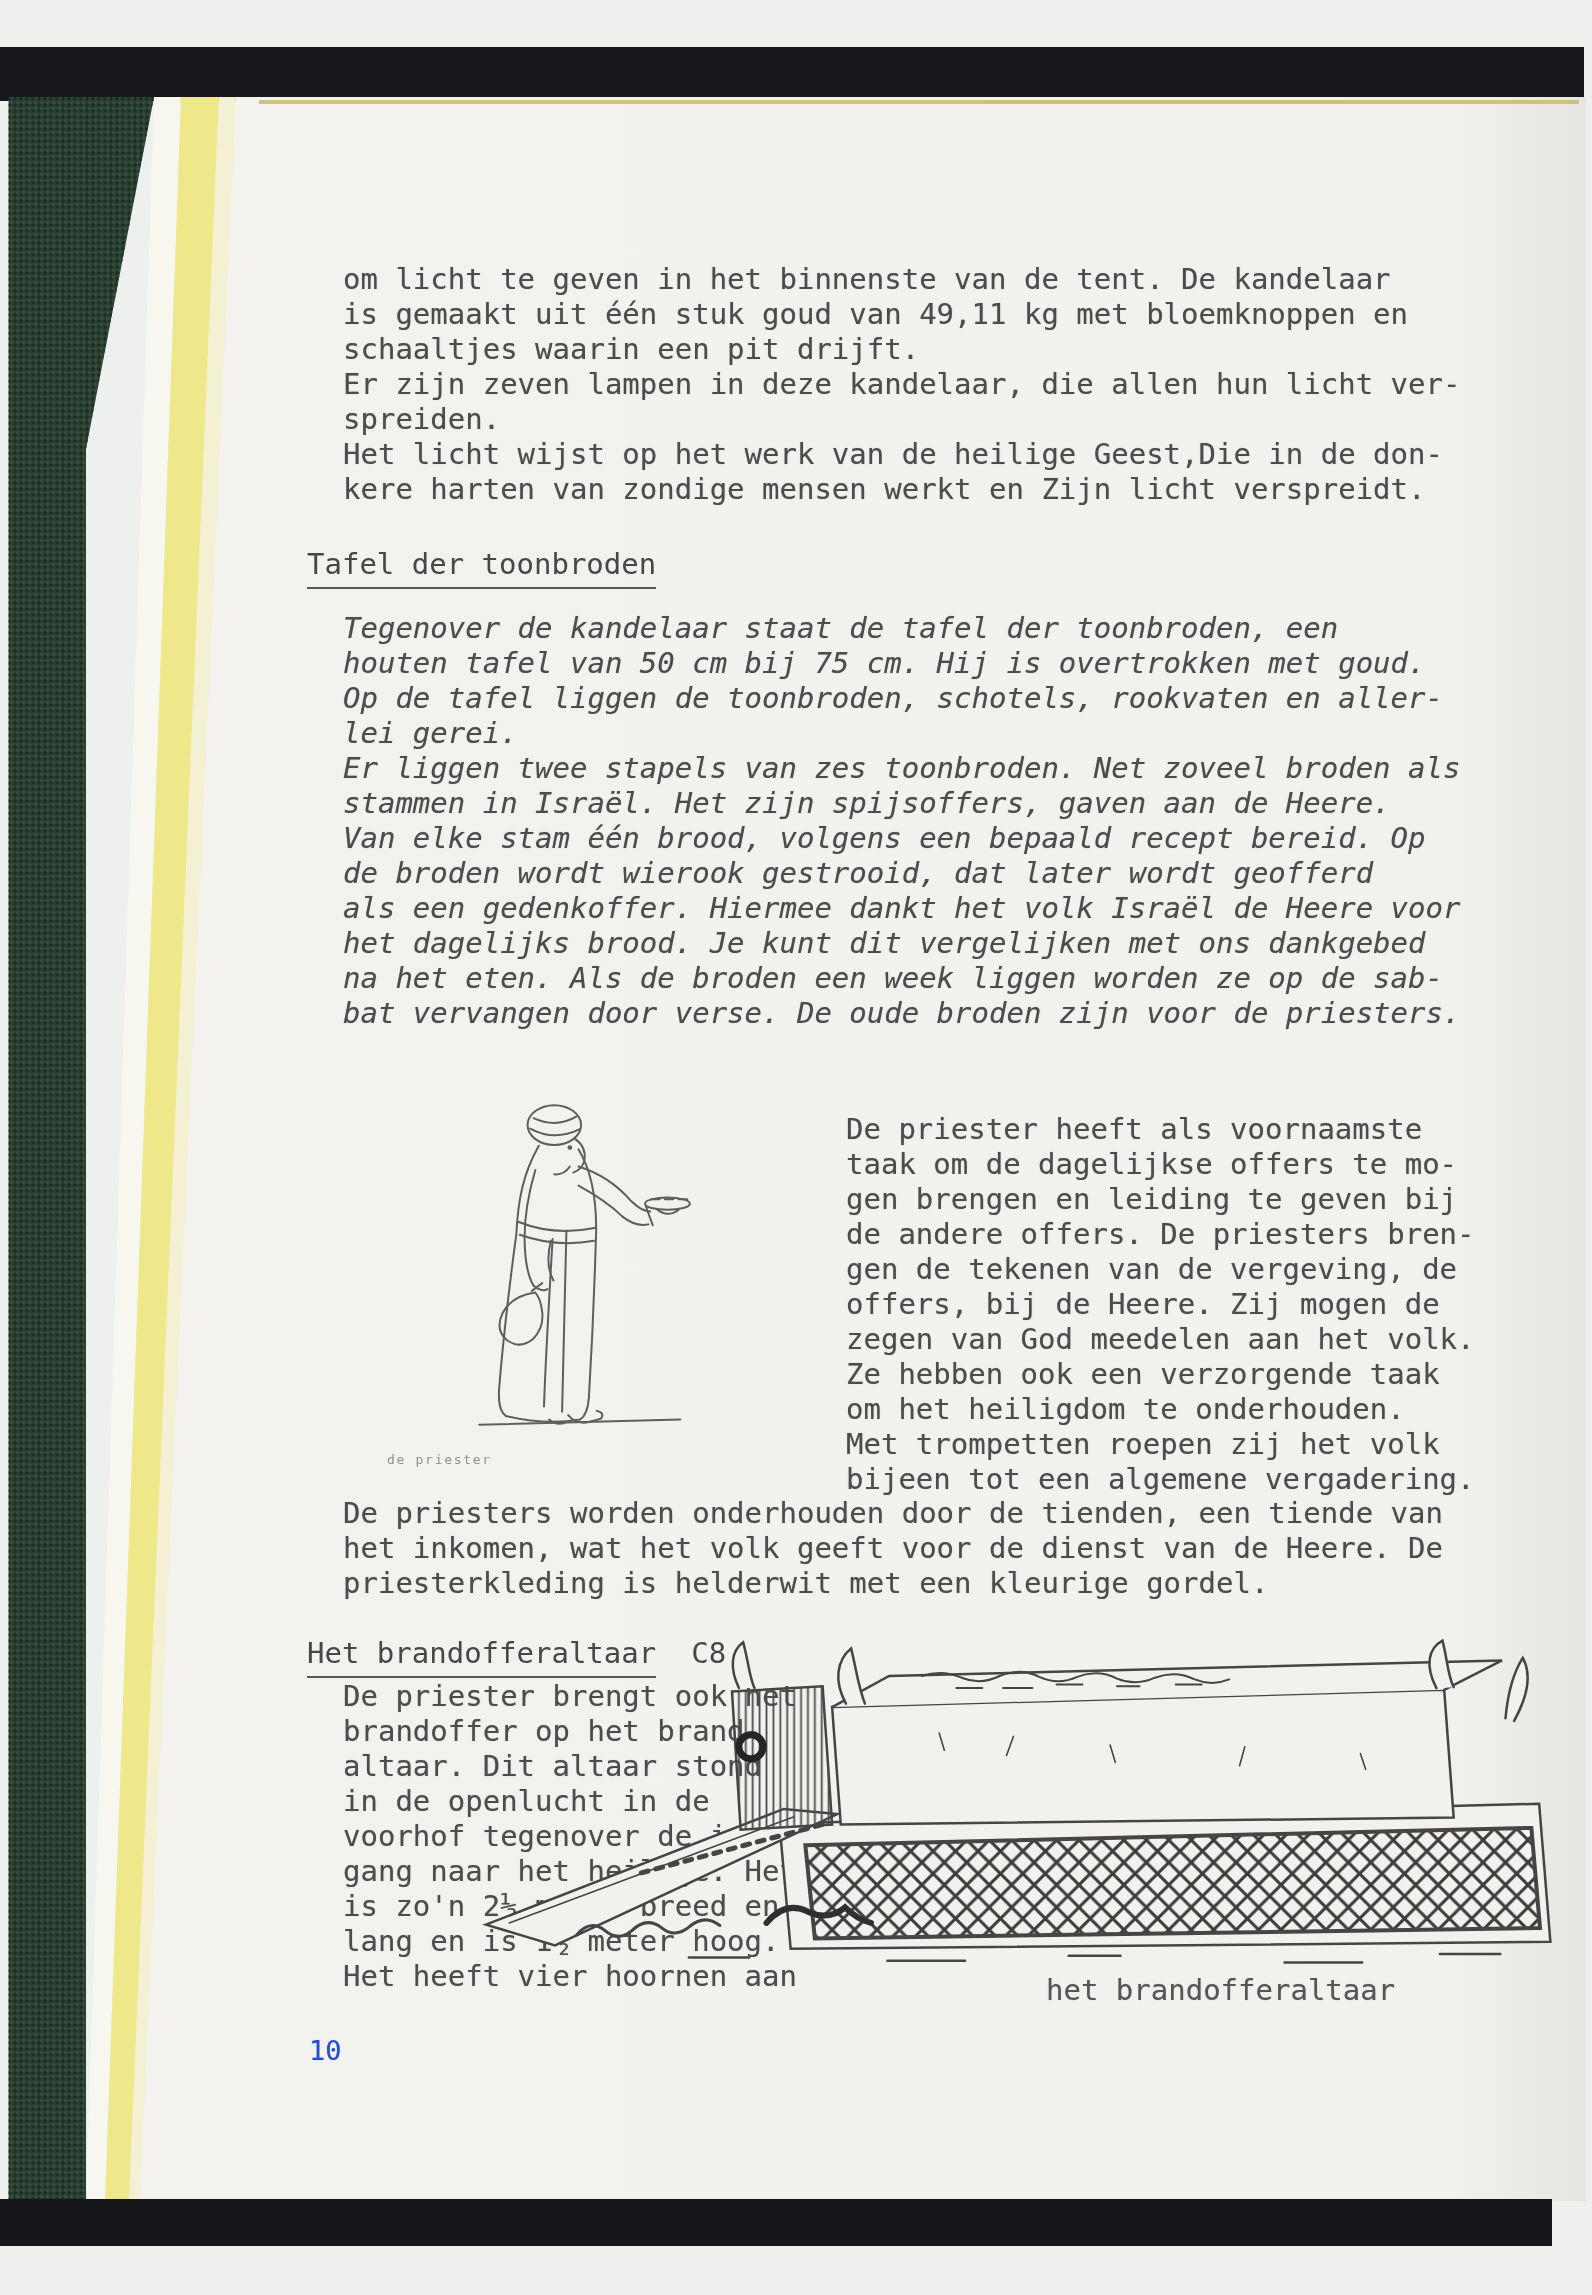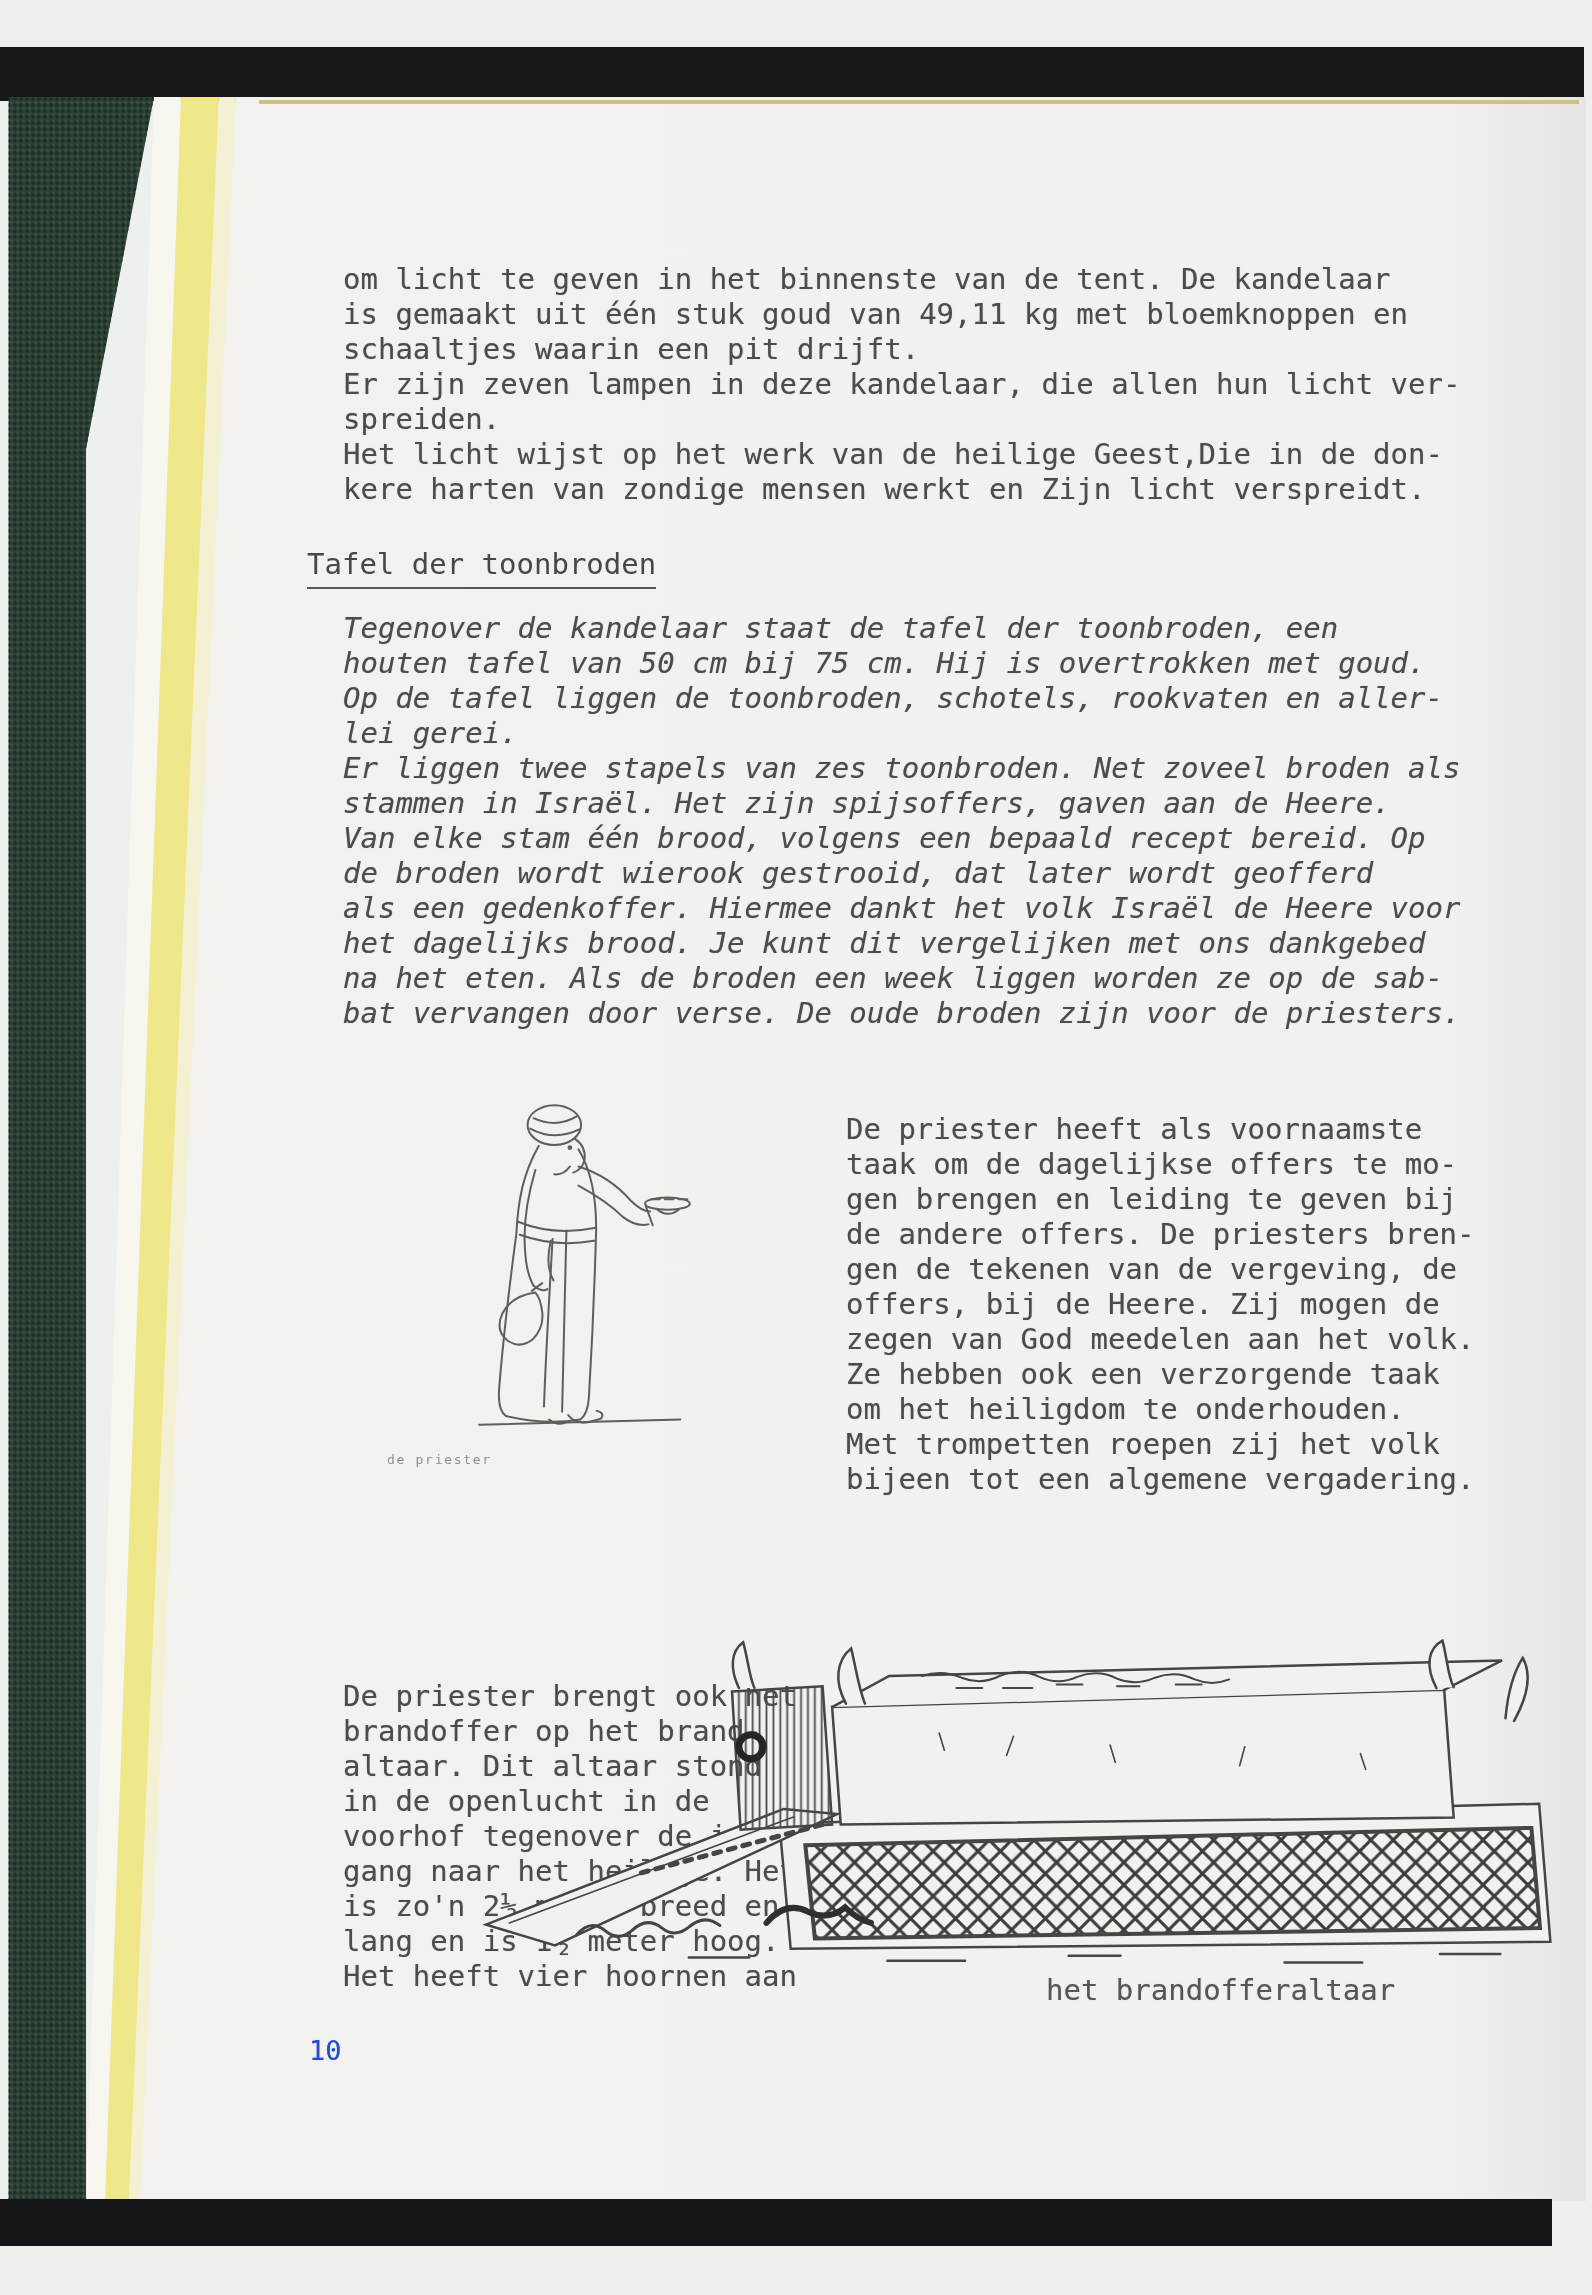--- a/index.html
+++ b/index.html
@@ -128,21 +128,25 @@
 taak om de dagelijkse offers te mo-
 gen brengen en leiding te geven bij
 de andere offers. De priesters bren-
 gen de tekenen van de vergeving, de
 offers, bij de Heere. Zij mogen de
 zegen van God meedelen aan het volk.
 Ze hebben ook een verzorgende taak
 om het heiligdom te onderhouden.
 Met trompetten roepen zij het volk
 bijeen tot een algemene vergadering.</div>
+  <div class="mono" style="left:343px; top:1496px;">De priesters worden onderhouden door de tienden, een tiende van
+het inkomen, wat het volk geeft voor de dienst van de Heere. De
+priesterkleding is helderwit met een kleurige gordel.</div>
 
+  <div class="heading" style="left:307px; top:1636px;"><span class="hline">Het brandofferaltaar</span><span class="hcode">C8</span></div>
 
   <div class="mono" style="left:343px; top:1679px;">De priester brengt ook het
 brandoffer op het brand-
 altaar. Dit altaar stond
 in de openlucht in de
 voorhof tegenover de in-
 gang naar het heilige. Het
 is zo'n 2½ meter breed en
 lang en is 1½ meter hoog.
 Het heeft vier hoornen aan</div>

